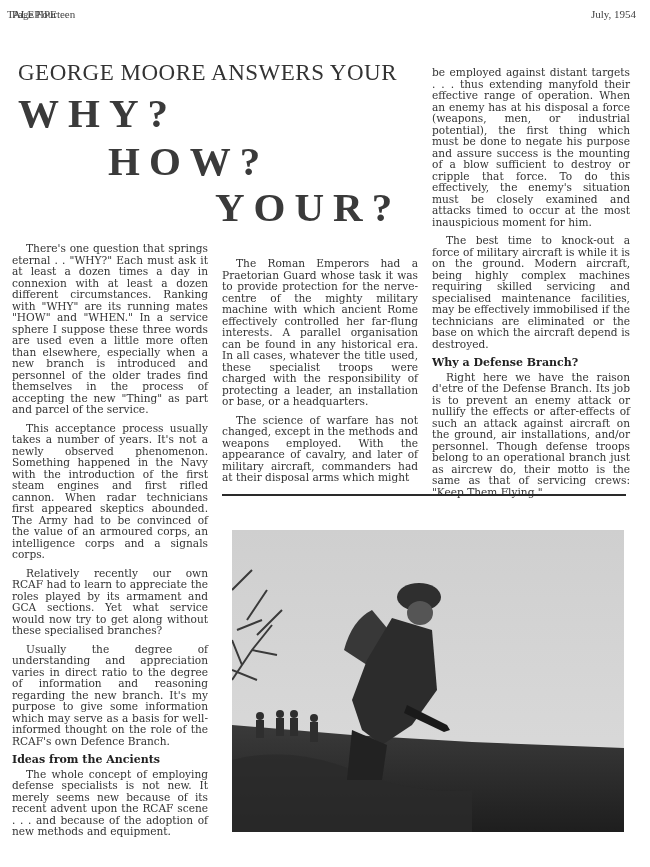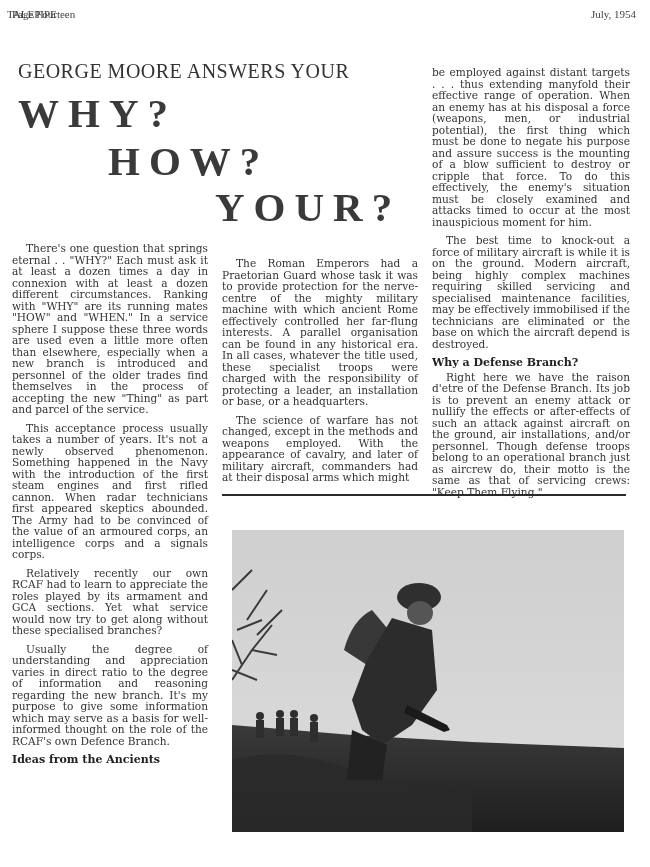--- a/index.html
+++ b/index.html
@@ -4,21 +4,21 @@
 <style>
   html, body { margin:0; padding:0; background:#ffffff; }
   body { width:650px; height:867px; position:relative; overflow:hidden;
          font-family:"DejaVu Serif", serif; color:#2a2a2a; }
   .runhead { position:absolute; top:8px; font-size:11px; color:#444; font-family:"Liberation Serif", serif; }
   #rh-left { left:12px; }
   #rh-center { left:7px; width:650px; text-align:left; font-weight:normal; }
   #rh-right { right:14px; }
 
   .kicker { position:absolute; left:18px; top:60px; font-family:"Liberation Serif", serif;
-            font-size:20px; letter-spacing:0.5px; color:#333; white-space:nowrap; }
+            font-size:23px; letter-spacing:0.5px; color:#333; white-space:nowrap; }
   .big { position:absolute; font-family:"Liberation Serif", serif; font-weight:bold;
          font-size:41px; letter-spacing:9px; color:#3a3a3a; white-space:nowrap; line-height:1; }
   #h-why  { left:18px;  top:93px; }
   #h-how  { left:108px; top:141px;text-align:center; }
   #h-when { left:215px; top:187px; }
 
   .col { position:absolute; font-size:10.6px; line-height:11.5px; text-align:justify;
          font-family:"DejaVu Serif", serif; color:#333; }
   .col p { margin:0 0 7px 0; text-indent:14px; }
   .col p.noindent { text-indent:0;margin-top:24px; }
@@ -43,20 +43,21 @@
 <div class="big" id="h-why">WHY?</div>
 <div class="big" id="h-how">HOW?</div>
 <div class="big" id="h-when">YOUR?</div>
 
 <div class="col" id="col1">
   <p>There's one question that springs eternal . . "WHY?" Each must ask it at least a dozen times a day in connexion with at least a dozen different circumstances. Ranking with "WHY" are its running mates "HOW" and "WHEN." In a service sphere I suppose these three words are used even a little more often than elsewhere, especially when a new branch is introduced and personnel of the older trades find themselves in the process of accepting the new "Thing" as part and parcel of the service.</p>
   <p>This acceptance process usually takes a number of years. It's not a newly observed phenomenon. Something happened in the Navy with the introduction of the first steam engines and first rifled cannon. When radar technicians first appeared skeptics abounded. The Army had to be convinced of the value of an armoured corps, an intelligence corps and a signals corps.</p>
   <p>Relatively recently our own RCAF had to learn to appreciate the roles played by its armament and GCA sections. Yet what service would now try to get along without these specialised branches?</p>
   <p>Usually the degree of understanding and appreciation varies in direct ratio to the degree of information and reasoning regarding the new branch. It's my purpose to give some information which may serve as a basis for well-informed thought on the role of the RCAF's own Defence Branch.</p>
   <h3>Ideas from the Ancients</h3>
+  <p>The whole concept of employing defense specialists is not new. It merely seems new because of its recent advent upon the RCAF scene . . . and because of the adoption of new methods and equipment.</p>
 </div>
 
 <div class="col" id="col2">
   <p>The Roman Emperors had a Praetorian Guard whose task it was to provide protection for the nerve-centre of the mighty military machine with which ancient Rome effectively controlled her far-flung interests. A parallel organisation can be found in any historical era. In all cases, whatever the title used, these specialist troops were charged with the responsibility of protecting a leader, an installation or base, or a headquarters.</p>
   <p>The science of warfare has not changed, except in the methods and weapons employed. With the appearance of cavalry, and later of military aircraft, commanders had at their disposal arms which might</p>
 </div>
 
 <div class="col" id="col3">
   <p class="noindent">be employed against distant targets . . . thus extending manyfold their effective range of operation. When an enemy has at his disposal a force (weapons, men, or industrial potential), the first thing which must be done to negate his purpose and assure success is the mounting of a blow sufficient to destroy or cripple that force. To do this effectively, the enemy's situation must be closely examined and attacks timed to occur at the most inauspicious moment for him.</p>
   <p>The best time to knock-out a force of military aircraft is while it is on the ground. Modern aircraft, being highly complex machines requiring skilled servicing and specialised maintenance facilities, may be effectively immobilised if the technicians are eliminated or the base on which the aircraft depend is destroyed.</p>

